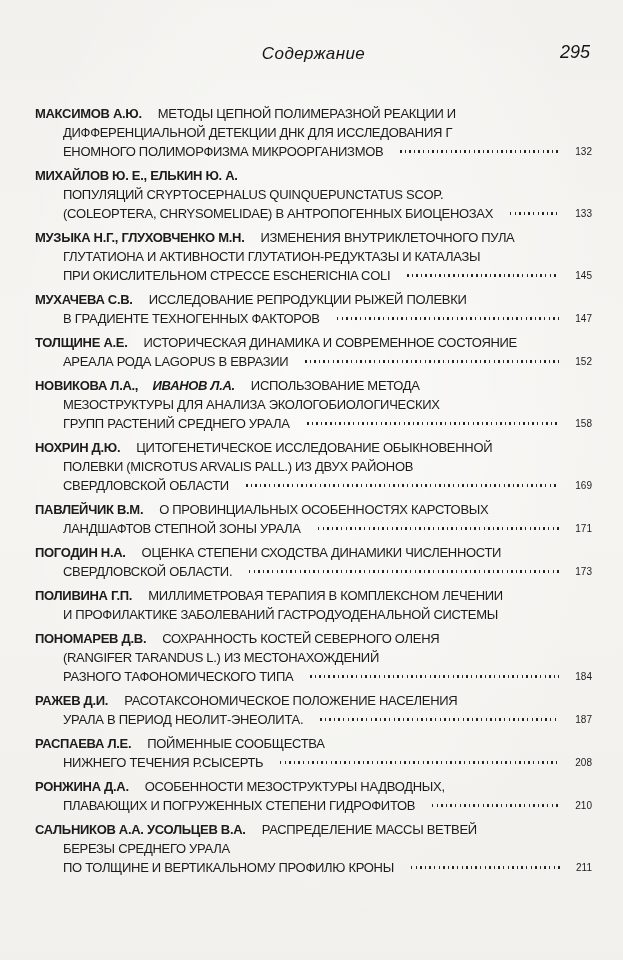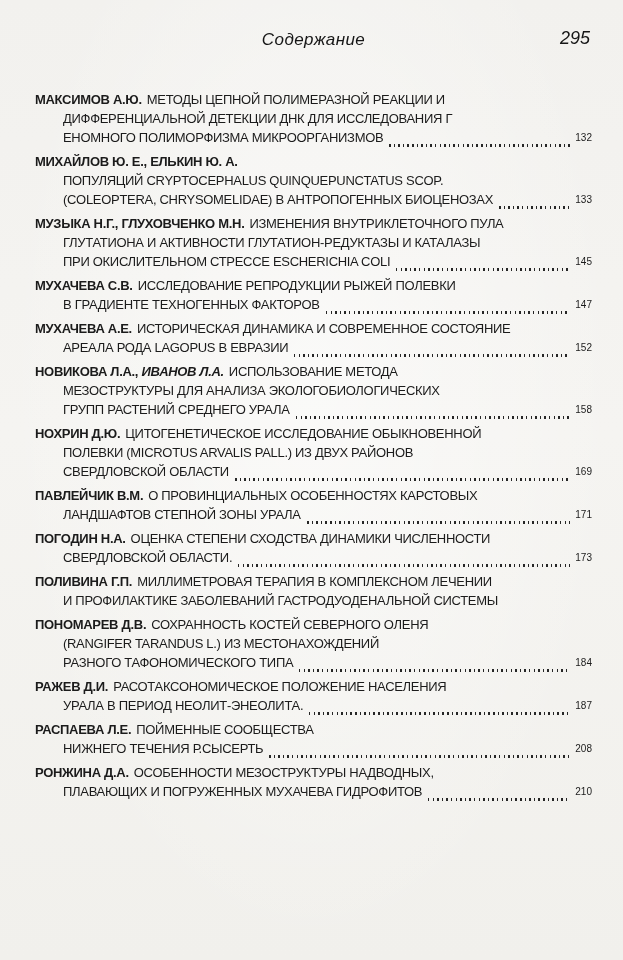--- a/index.html
+++ b/index.html
@@ -17,20 +17,21 @@
       linear-gradient(180deg, #f2f1ee 0%, #f5f4f1 45%, #f1f0ec 100%);
     color: #1b1b1b;
     font-family: "Liberation Sans", "DejaVu Sans", sans-serif;
     padding: 30px 31px 0 35px;
     overflow: hidden;
   }
   .header {
     position: relative;
     height: 24px;
     margin-bottom: 36px;
+    margin-top: 14px;
   }
   .header-title {
     position: absolute;
     left: 0;
     right: 0;
     text-align: center;
     font-style: italic;
     font-size: 17px;
     letter-spacing: 0.4px;
     color: #161616;
@@ -42,25 +43,26 @@
     font-style: italic;
     font-size: 18px;
     color: #161616;
   }
   .entries { }
   .entry {
     margin-bottom: 5px;
   }
   .line {
     display: flex;
-    align-items: flex-end;
+    align-items: center;
     line-height: 19px;
     font-size: 13px;
     letter-spacing: -0.3px;
     white-space: pre;
+    gap: 11px;
   }
   .line .txt { flex: 0 0 auto; }
   .line.cont { padding-left: 28px; }
   .author { font-weight: bold; }
   .author.italic { font-style: italic; }
   .title-text { margin-left: 5px; }
   .leader {
     flex: 1 1 auto;
     min-width: 10px;
     height: 3px;
@@ -98,21 +100,21 @@
       <div class="entry">
         <div class="line"><span class="author txt">МУЗЫКА Н.Г., ГЛУХОВЧЕНКО М.Н.</span><span class="title-text txt">ИЗМЕНЕНИЯ ВНУТРИКЛЕТОЧНОГО ПУЛА</span></div>
         <div class="line cont"><span class="txt">ГЛУТАТИОНА И АКТИВНОСТИ ГЛУТАТИОН-РЕДУКТАЗЫ И КАТАЛАЗЫ</span></div>
         <div class="line cont"><span class="txt">ПРИ ОКИСЛИТЕЛЬНОМ СТРЕССЕ ESCHERICHIA COLI</span><span class="leader"></span><span class="pagenum">145</span></div>
       </div>
       <div class="entry">
         <div class="line"><span class="author txt">МУХАЧЕВА С.В.</span><span class="title-text txt">ИССЛЕДОВАНИЕ РЕПРОДУКЦИИ РЫЖЕЙ ПОЛЕВКИ</span></div>
         <div class="line cont"><span class="txt">В ГРАДИЕНТЕ ТЕХНОГЕННЫХ ФАКТОРОВ</span><span class="leader"></span><span class="pagenum">147</span></div>
       </div>
       <div class="entry">
-        <div class="line"><span class="author txt">МУХАЧЕВА А.Е.</span><span class="title-text txt">ИСТОРИЧЕСКАЯ ДИНАМИКА И СОВРЕМЕННОЕ СОСТОЯНИЕ</span></div>
+        <div class="line"><span class="author txt">ТОЛЩИНЕ А.Е.</span><span class="title-text txt">ИСТОРИЧЕСКАЯ ДИНАМИКА И СОВРЕМЕННОЕ СОСТОЯНИЕ</span></div>
         <div class="line cont"><span class="txt">АРЕАЛА РОДА LAGOPUS В ЕВРАЗИИ</span><span class="leader"></span><span class="pagenum">152</span></div>
       </div>
       <div class="entry">
         <div class="line"><span class="author txt">НОВИКОВА Л.А., </span><span class="author txt italic">ИВАНОВ Л.А.</span><span class="title-text txt">ИСПОЛЬЗОВАНИЕ МЕТОДА</span></div>
         <div class="line cont"><span class="txt">МЕЗОСТРУКТУРЫ ДЛЯ АНАЛИЗА ЭКОЛОГОБИОЛОГИЧЕСКИХ</span></div>
         <div class="line cont"><span class="txt">ГРУПП РАСТЕНИЙ СРЕДНЕГО УРАЛА</span><span class="leader"></span><span class="pagenum">158</span></div>
       </div>
       <div class="entry">
         <div class="line"><span class="author txt">НОХРИН Д.Ю.</span><span class="title-text txt">ЦИТОГЕНЕТИЧЕСКОЕ ИССЛЕДОВАНИЕ ОБЫКНОВЕННОЙ</span></div>
         <div class="line cont"><span class="txt">ПОЛЕВКИ (MICROTUS ARVALIS PALL.) ИЗ ДВУХ РАЙОНОВ</span></div>
@@ -138,16 +140,21 @@
       <div class="entry">
         <div class="line"><span class="author txt">РАЖЕВ Д.И.</span><span class="title-text txt">РАСОТАКСОНОМИЧЕСКОЕ ПОЛОЖЕНИЕ НАСЕЛЕНИЯ</span></div>
         <div class="line cont"><span class="txt">УРАЛА В ПЕРИОД НЕОЛИТ-ЭНЕОЛИТА.</span><span class="leader"></span><span class="pagenum">187</span></div>
       </div>
       <div class="entry">
         <div class="line"><span class="author txt">РАСПАЕВА Л.Е.</span><span class="title-text txt">ПОЙМЕННЫЕ СООБЩЕСТВА</span></div>
         <div class="line cont"><span class="txt">НИЖНЕГО ТЕЧЕНИЯ Р.СЫСЕРТЬ</span><span class="leader"></span><span class="pagenum">208</span></div>
       </div>
       <div class="entry">
         <div class="line"><span class="author txt">РОНЖИНА Д.А.</span><span class="title-text txt">ОСОБЕННОСТИ МЕЗОСТРУКТУРЫ НАДВОДНЫХ,</span></div>
-        <div class="line cont"><span class="txt">ПЛАВАЮЩИХ И ПОГРУЖЕННЫХ МУХАЧЕВА ГИДРОФИТОВ</span><span class="leader"></span><span class="pagenum">210</span></div>
+        <div class="line cont"><span class="txt">ПЛАВАЮЩИХ И ПОГРУЖЕННЫХ СТЕПЕНИ ГИДРОФИТОВ</span><span class="leader"></span><span class="pagenum">210</span></div>
+      </div>
+      <div class="entry">
+        <div class="line"><span class="author txt">САЛЬНИКОВ А.А. УСОЛЬЦЕВ В.А.</span><span class="title-text txt">РАСПРЕДЕЛЕНИЕ МАССЫ ВЕТВЕЙ</span></div>
+        <div class="line cont"><span class="txt">БЕРЕЗЫ СРЕДНЕГО УРАЛА</span></div>
+        <div class="line cont"><span class="txt">ПО ТОЛЩИНЕ И ВЕРТИКАЛЬНОМУ ПРОФИЛЮ КРОНЫ</span><span class="leader"></span><span class="pagenum">211</span></div>
       </div>
     </div>
 </div>
 
 </body></html>

